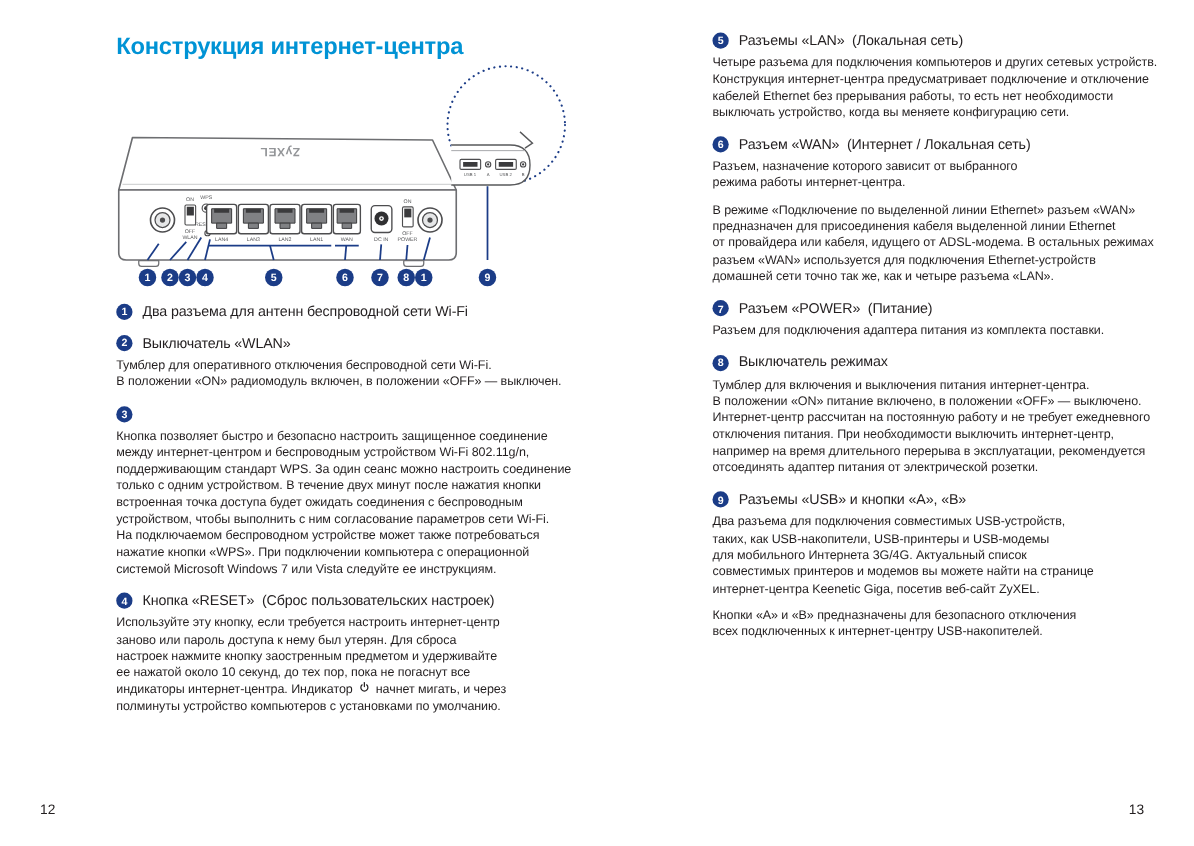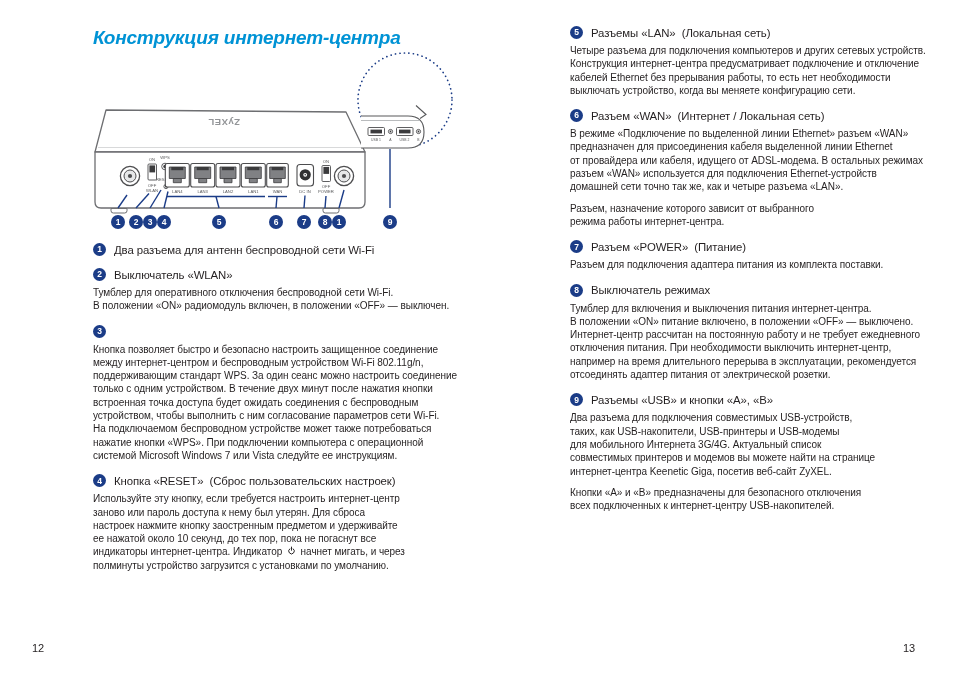--- a/index.html
+++ b/index.html
@@ -2,21 +2,21 @@
 <html><head>
 <meta charset="utf-8">
 <style>
   html,body{margin:0;padding:0}
   body{
     width:955px;height:677px;background:#ffffff;position:relative;overflow:hidden;
     font-family:"Liberation Sans",sans-serif;color:#231f20;
   }
   .title{
     position:absolute;left:93px;top:27px;font-size:19px;font-weight:bold;
-    color:#0093d5;letter-spacing:-0.2px;margin:0;font-style:italic;
+    color:#0093d5;letter-spacing:-0.2px;margin:0;
   }
   #diagram{position:absolute;left:85px;top:50px;width:400px;height:190px}
   .col{position:absolute}
   #left-col{left:93px;top:243px;width:372px}
   #right-col{left:570px;top:26px;width:380px}
   .sec{margin:0 0 12px 0}
   .sec-head{display:flex;align-items:center;gap:8px;margin:0 0 5px 0}
   .badge{
     flex:0 0 auto;width:13px;height:13px;border-radius:50%;background:#1b3c87;color:#fff;
     font-size:8.5px;font-weight:bold;display:flex;align-items:center;justify-content:center;line-height:1;
@@ -238,48 +238,48 @@
       <h2>Кнопка «RESET»  (Сброс пользовательских настроек)</h2>
     </div>
     <p class="body"><span>Используйте эту кнопку, если требуется настроить интернет-центр
 заново или пароль доступа к нему был утерян. Для сброса
 настроек нажмите кнопку заостренным предметом и удерживайте
 ее нажатой около 10 секунд, до тех пор, пока не погаснут все
 индикаторы интернет-центра. Индикатор </span><svg class="pwr" viewBox="0 0 24 26">
           <path d="M7.2,7.3 A7.5,7.5 0 1 0 16.8,7.3" fill="none" stroke="#231f20" stroke-width="2.6" stroke-linecap="round"></path>
           <line x1="12" y1="2.5" x2="12" y2="11" stroke="#231f20" stroke-width="2.6" stroke-linecap="round"></line>
         </svg><span> начнет мигать, и через
-полминуты устройство загрузится с установками по умолчанию.</span></p>
+полминуты устройство компьютеров с установками по умолчанию.</span></p>
   </section>
 </div>
 
 <div id="right-col" class="col">
   <section class="sec">
     <div class="sec-head">
       <span class="badge">5</span>
       <h2>Разъемы «LAN»  (Локальная сеть)</h2>
     </div>
     <p class="body">Четыре разъема для подключения компьютеров и других сетевых устройств.
 Конструкция интернет-центра предусматривает подключение и отключение
 кабелей Ethernet без прерывания работы, то есть нет необходимости
 выключать устройство, когда вы меняете конфигурацию сети.</p>
   </section>
 
   <section class="sec">
     <div class="sec-head">
       <span class="badge">6</span>
       <h2>Разъем «WAN»  (Интернет / Локальная сеть)</h2>
     </div>
+    <p class="body">Разъем, назначение которого зависит от выбранного
+режима работы интернет-центра.</p>
     <p class="body">В режиме «Подключение по выделенной линии Ethernet» разъем «WAN»
 предназначен для присоединения кабеля выделенной линии Ethernet
 от провайдера или кабеля, идущего от ADSL-модема. В остальных режимах
 разъем «WAN» используется для подключения Ethernet-устройств
 домашней сети точно так же, как и четыре разъема «LAN».</p>
-    <p class="body">Разъем, назначение которого зависит от выбранного
-режима работы интернет-центра.</p>
   </section>
 
   <section class="sec">
     <div class="sec-head">
       <span class="badge">7</span>
       <h2>Разъем «POWER»  (Питание)</h2>
     </div>
     <p class="body">Разъем для подключения адаптера питания из комплекта поставки.</p>
   </section>
 

